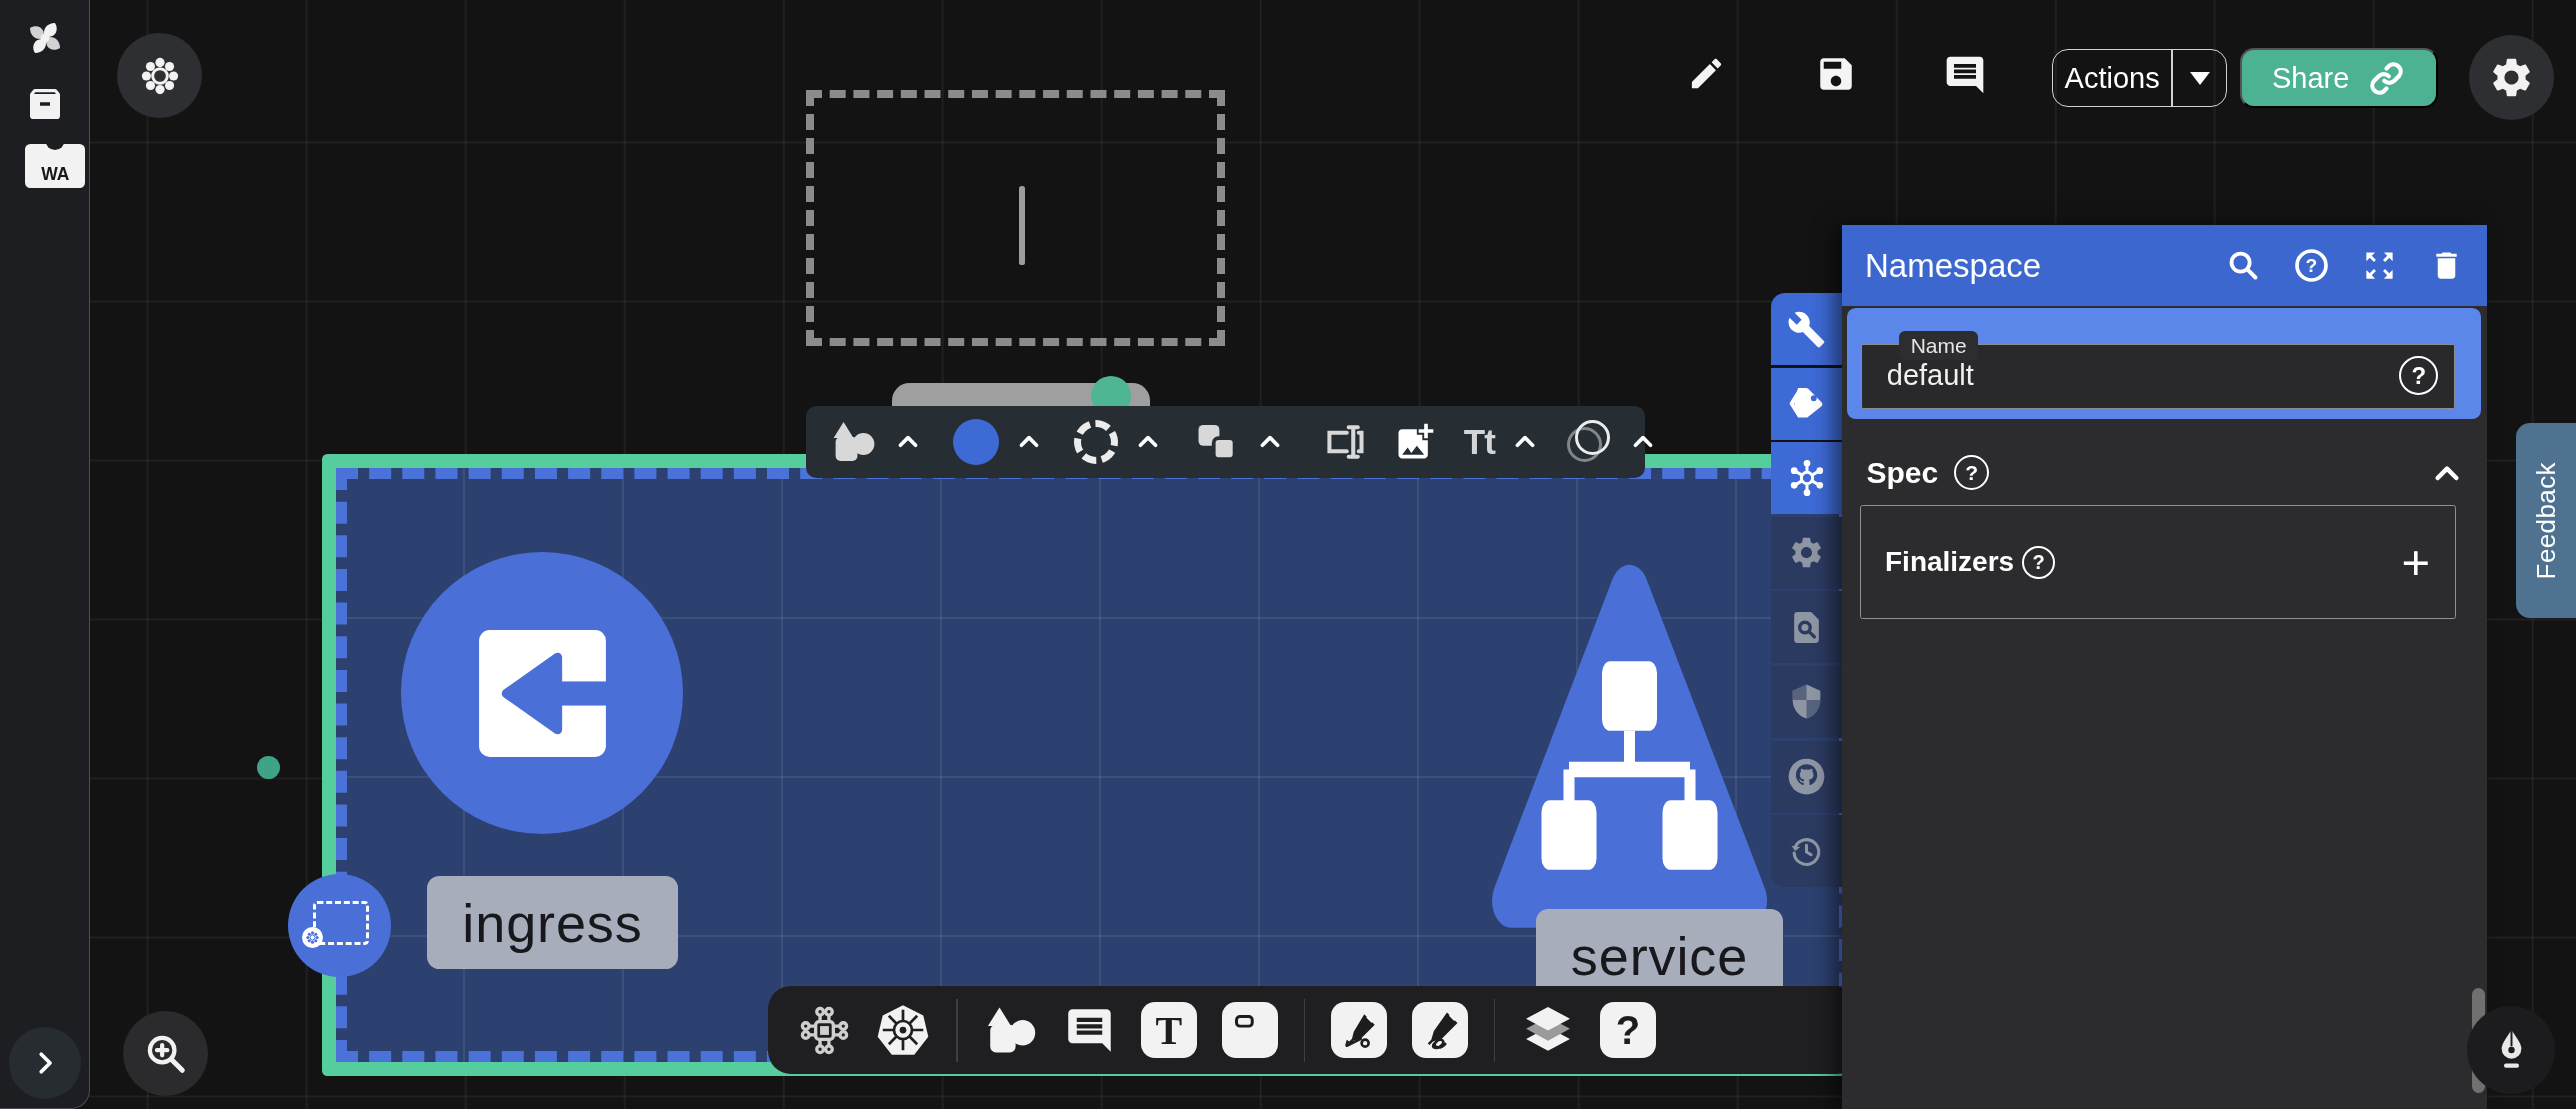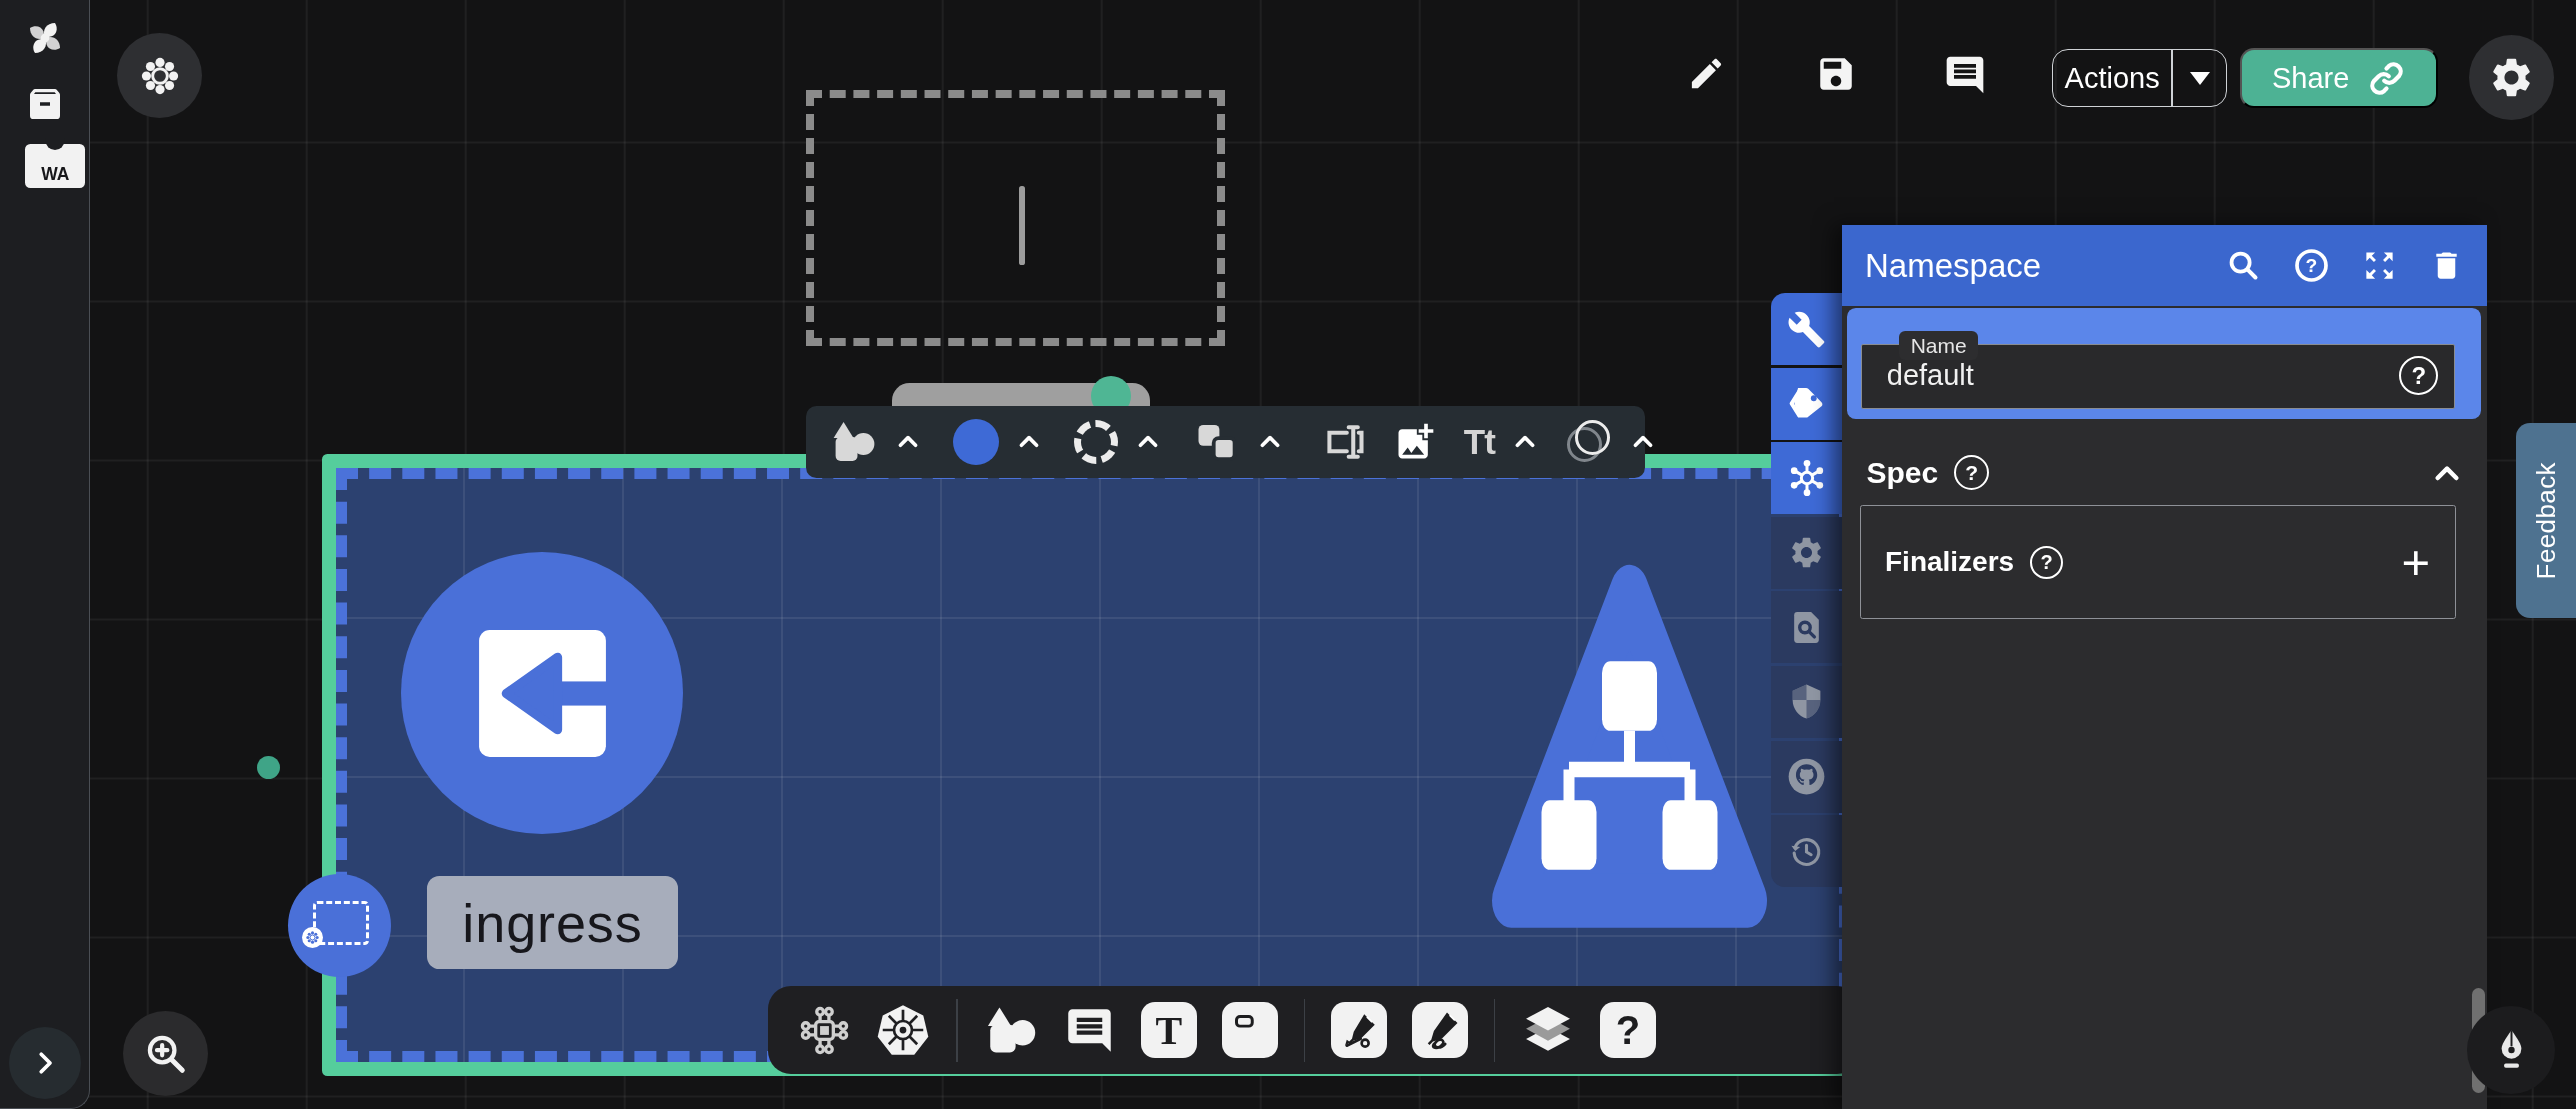--- a/index.html
+++ b/index.html
@@ -104,21 +104,21 @@
   .chip{position:absolute;left:37px;top:-14px;background:#2d2d2f;border-radius:6.1px;padding:2.6px 11.4px;font-size:21px;color:#e6e6e6}
   .field .value{font-size:29px;color:#f1f1f1;line-height:60px;padding-left:24.5px}
   .help-circ{border:2.6px solid currentColor;border-radius:50%;display:flex;align-items:center;justify-content:center;
     font-weight:bold;color:#fff;background:none;cursor:pointer}
   .field .help-circ{position:absolute;right:16px;top:11.4px;width:39px;height:39px;font-size:24px}
   .spec-row{position:absolute;left:24.5px;top:216px;right:24.5px;height:49px;display:flex;align-items:flex-end;gap:16px}
   .spec-row .lbl{font-size:30px;font-weight:bold;color:#fff}
   .spec-row .help-circ{width:35px;height:35px;font-size:21px}
   .chev-right{margin-left:auto;color:#fff;background:none;border:none;cursor:pointer;display:flex}
   .final-box{position:absolute;left:17.5px;top:280px;width:596px;height:114px;border:1.8px solid #8e9197;border-radius:2.6px;
-    display:flex;align-items:center;gap:16px;padding:0 24.5px}
+    display:flex;align-items:center;gap:8px;padding:0 24.5px}
   .final-box .lbl{font-size:28px;font-weight:bold;color:#fff}
   .final-box .help-circ{width:33px;height:33px;font-size:20px}
   .plus-btn{margin-left:auto;background:none;border:none;color:#fff;font-size:49px;font-weight:200;cursor:pointer;line-height:1}
   .scroll-thumb{position:absolute;right:1.8px;top:763px;width:13px;height:105px;background:#707070;border-radius:7px;cursor:grab}
   
   .feedback{position:absolute;left:2516px;top:423px;width:60px;height:195px;background:#4e7290;border-radius:14px 0 0 14px;
     display:flex;align-items:center;justify-content:center;z-index:55;cursor:pointer}
   .feedback span{writing-mode:vertical-rl;transform:rotate(180deg);font-size:26px;color:#fff;letter-spacing:0.4px}
 </style>
 </head>
@@ -383,20 +383,23 @@
 
   <svg class="node-service" viewBox="0 0 100 100" preserveAspectRatio="none">
     <path d="M50 8 L93 88 L7 88 Z" fill="#4a70d8" stroke="#4a70d8" stroke-width="14" stroke-linejoin="round"></path>
     <g>
       <path d="M50 44v10M28 54h44M28 54v10M72 54v10" stroke="#fff" stroke-width="4" fill="none"></path>
       <rect x="40" y="26" width="20" height="18" rx="3" fill="#fff"></rect>
       <rect x="18" y="62" width="20" height="18" rx="3" fill="#fff"></rect>
       <rect x="62" y="62" width="20" height="18" rx="3" fill="#fff"></rect>
     </g>
   </svg>
+  <div class="shape-label label-service">
+    <span>service</span>
+  </div>
 
   <div class="badge-group">
     <div class="drect"></div>
     <div class="mini">
       <svg width="15" height="15" viewBox="0 0 17 17">
           <use href="#i-flower"></use>
         </svg>
     </div>
   </div>
 

